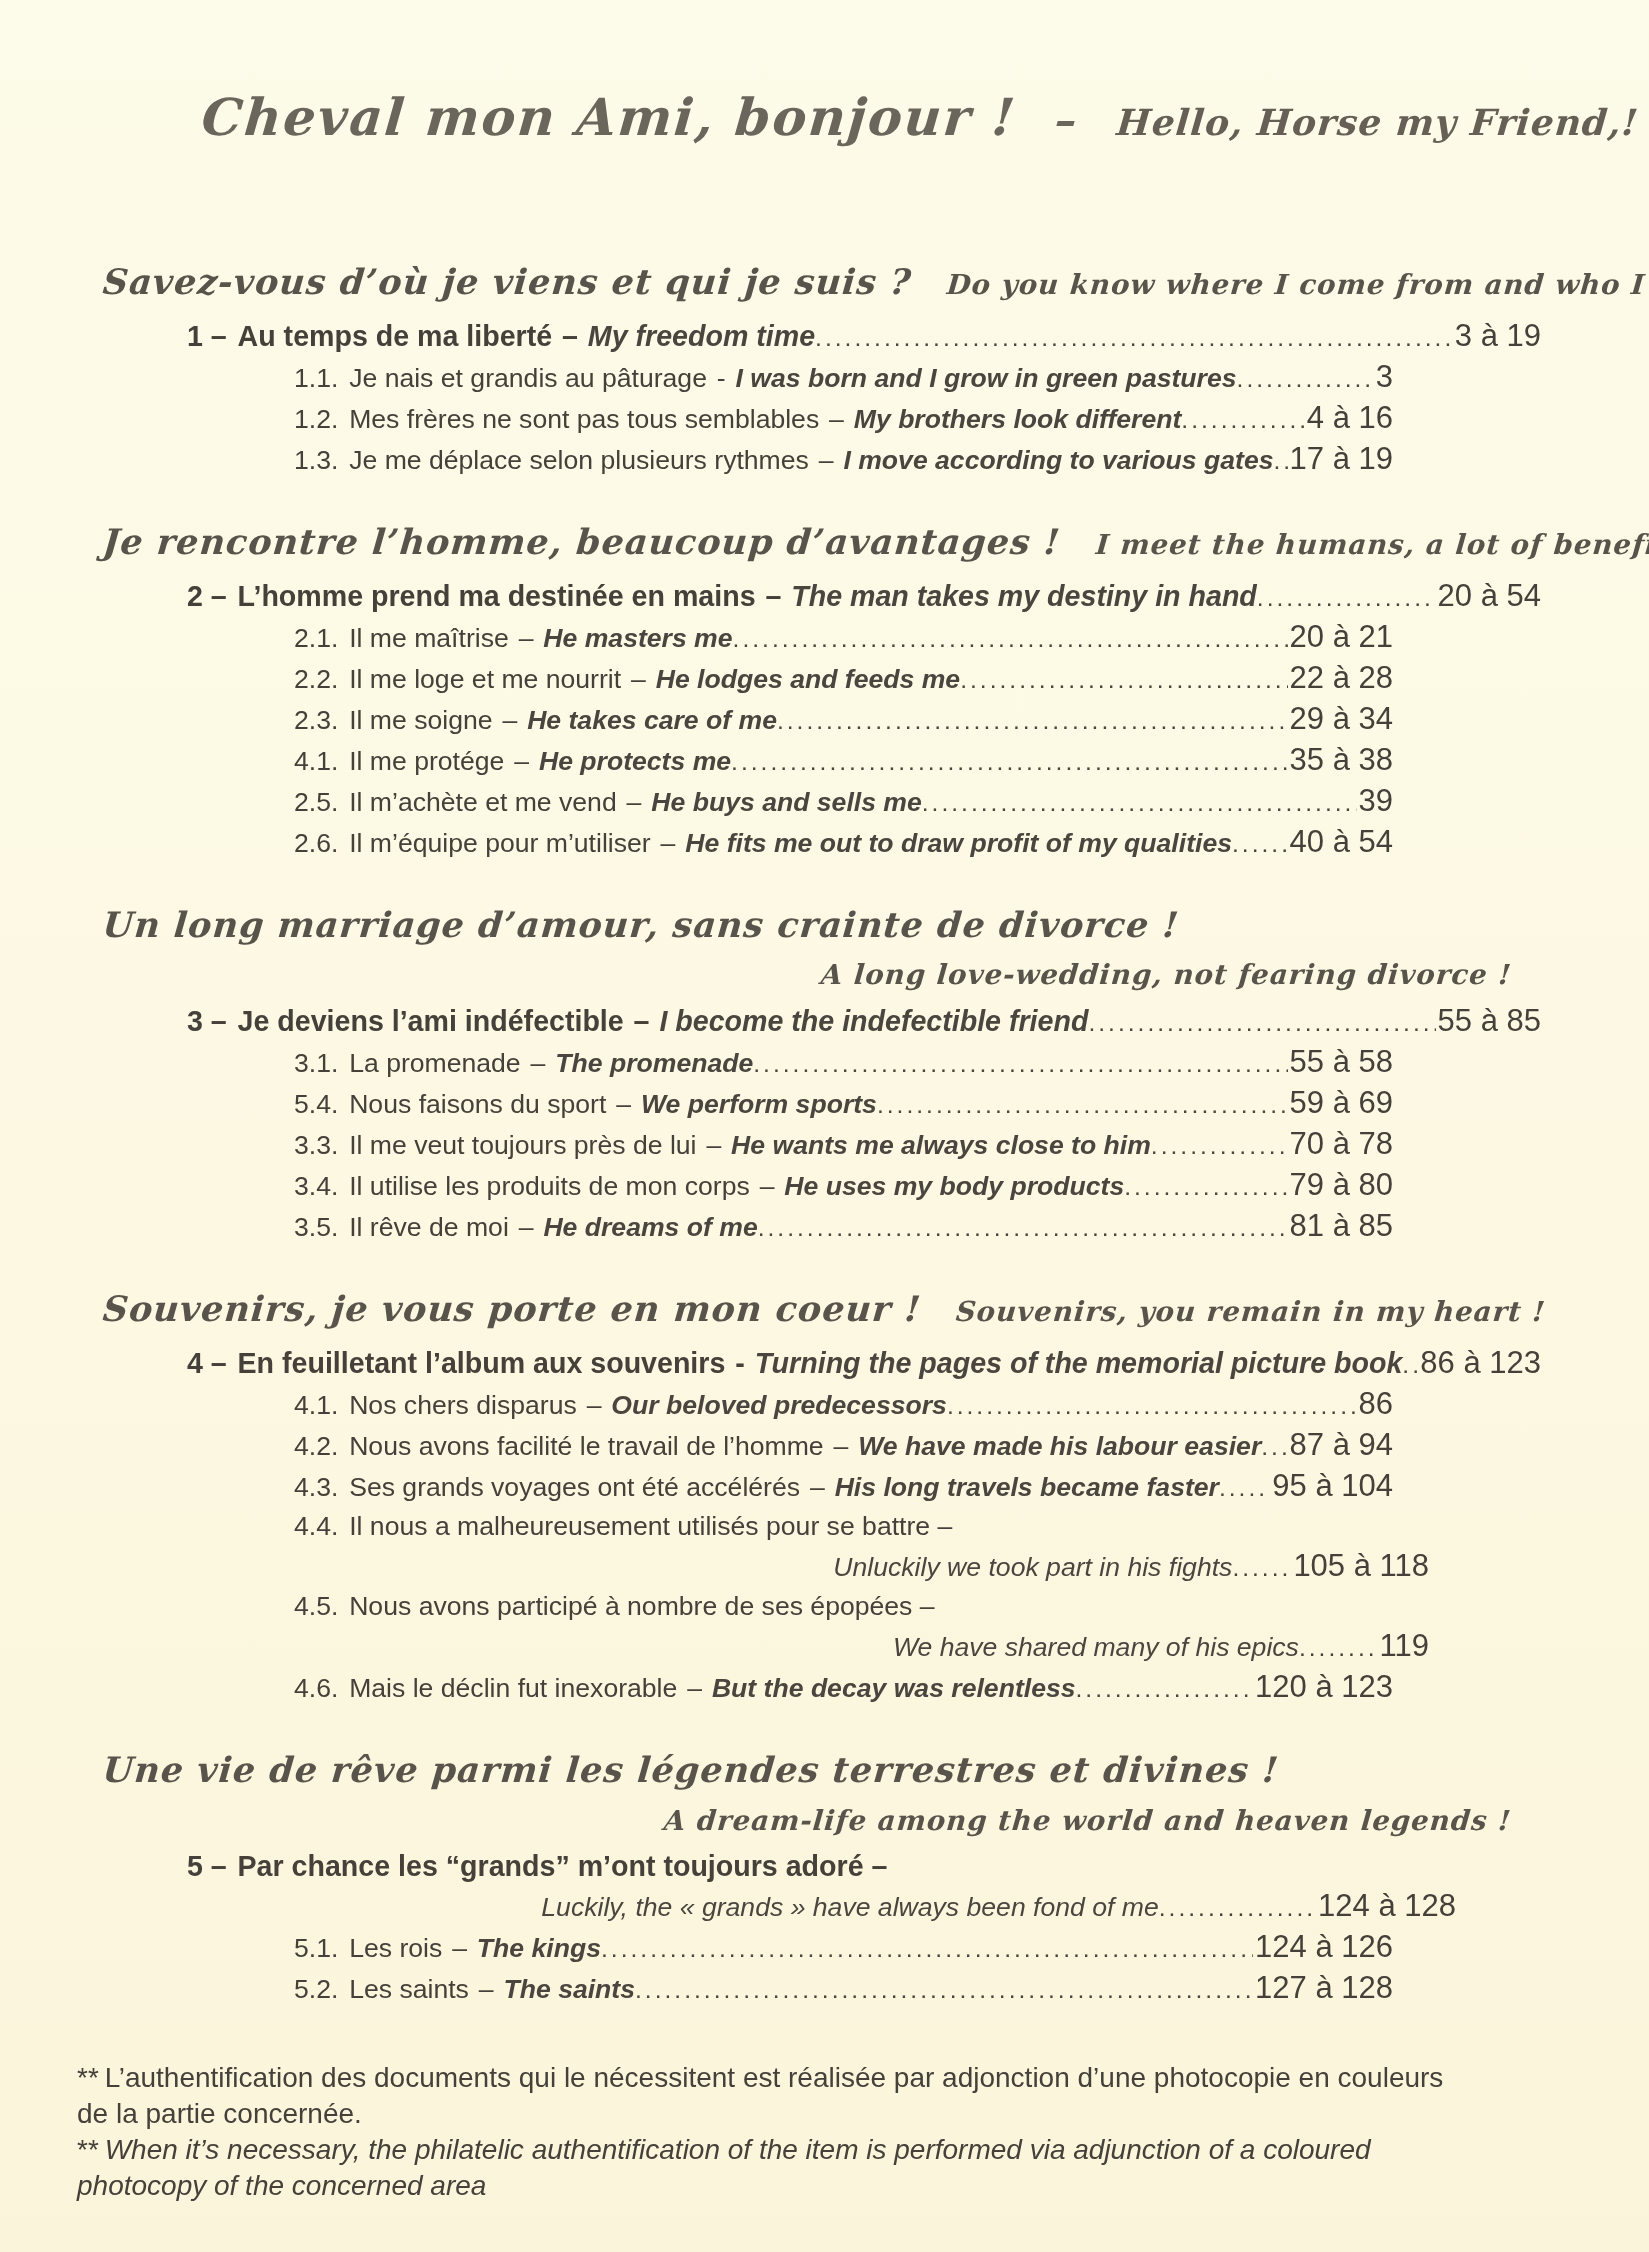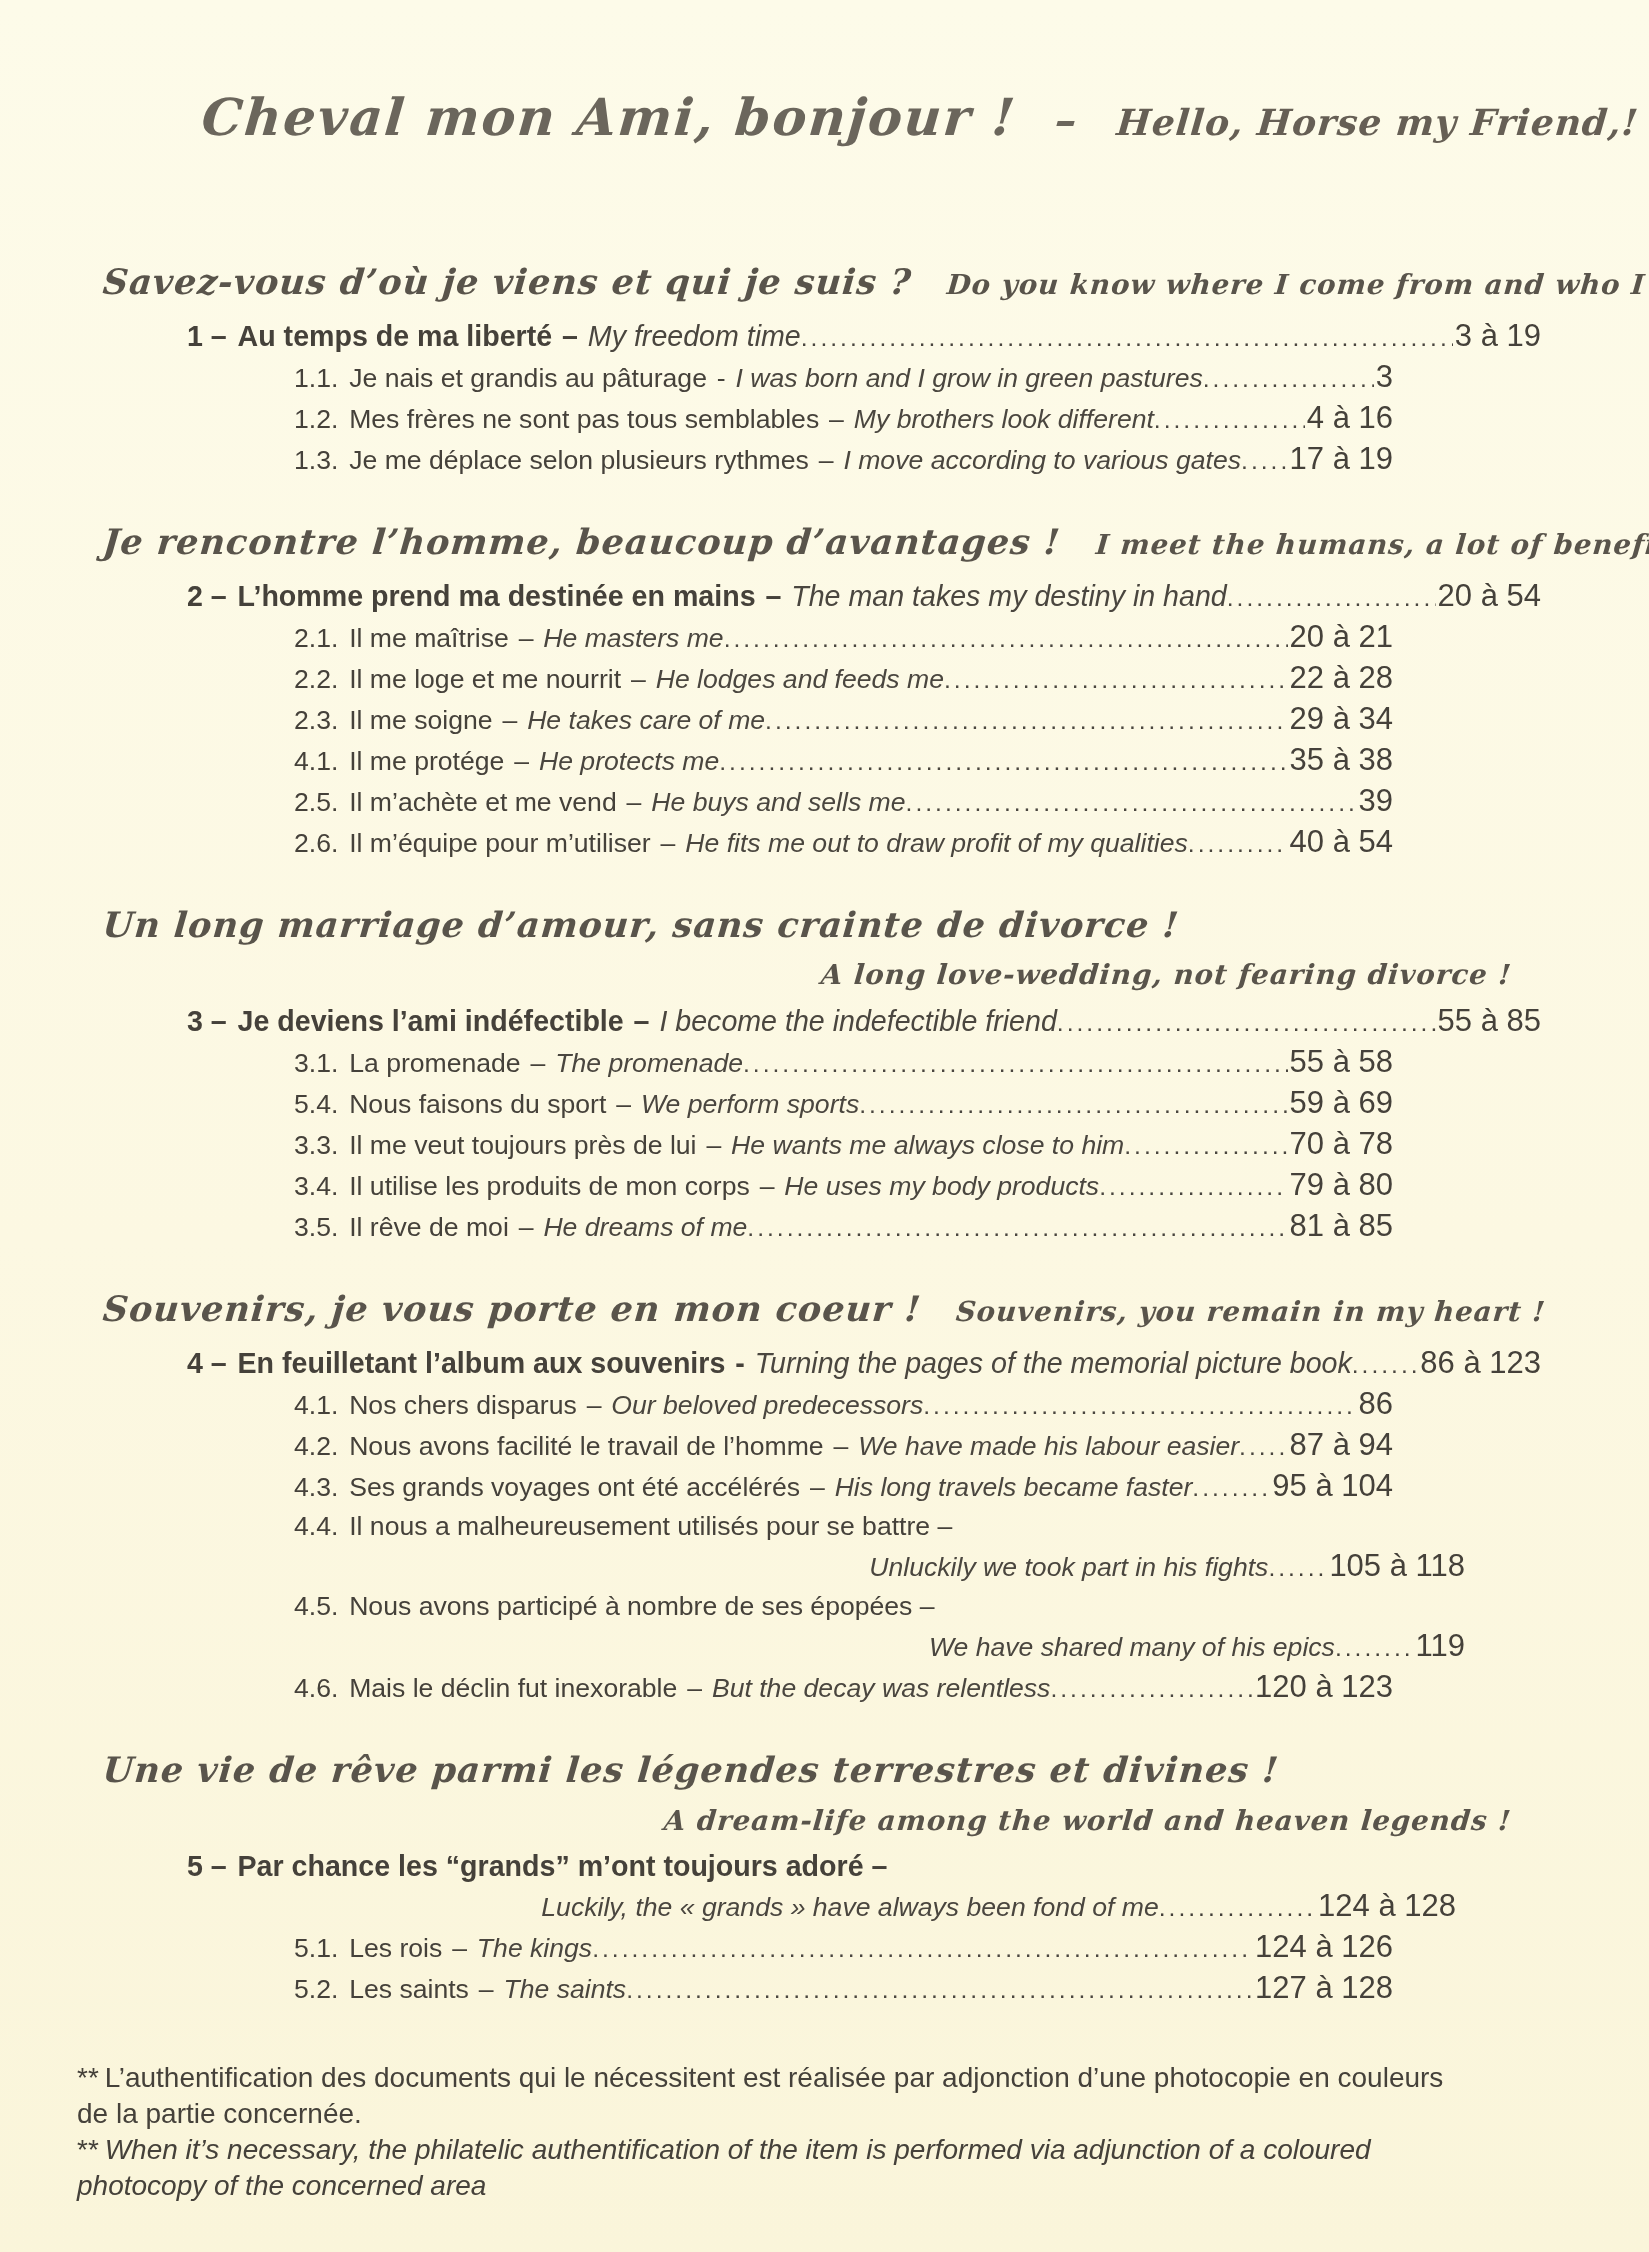--- a/index.html
+++ b/index.html
@@ -55,34 +55,34 @@
     line-height:39px;font-size:26.6px;
     margin-left:294px;margin-right:148px;
     white-space:nowrap;
   }
   .toc-row.main{
     margin-left:187px;margin-right:0;
     font-weight:700;font-size:28.6px;
   }
   .toc-row .label{margin-right:10.8px;}
   .toc-row .sep{margin:0 9.9px;}
-  .toc-row .en{font-style:italic;font-weight:400;color:#4a463f;}
+  .toc-row .en{font-style:italic;font-weight:700;color:#4a463f;}
   .toc-row .leader{
     flex:1 1 auto;overflow:hidden;white-space:nowrap;min-width:11.8px;
     font-weight:400;
   }
   .toc-row .leader::after{
     content:"...................................................................................................................................................................................";
     letter-spacing:3px;font-size:24.6px;color:#4a463f;
   }
   .pages{font-weight:400;font-size:31px;padding-left:2px;color:#45413a;}
   .toc-cont{
     display:flex;align-items:baseline;justify-content:flex-end;
     line-height:39px;font-size:26.6px;
-    margin-right:76px;white-space:nowrap;
+    margin-right:112px;white-space:nowrap;
   }
   .toc-cont.wide{margin-right:85px;text-align:right;}
   .toc-cont .en{font-style:italic;color:#4a463f;}
   .toc-cont .dots{letter-spacing:3px;font-size:24.6px;}
 
   .footnotes{
     margin:51px 59px 0 77px;
     font-size:28px;line-height:36px;color:#45413a;
   }
   .footnote{margin:0;}

